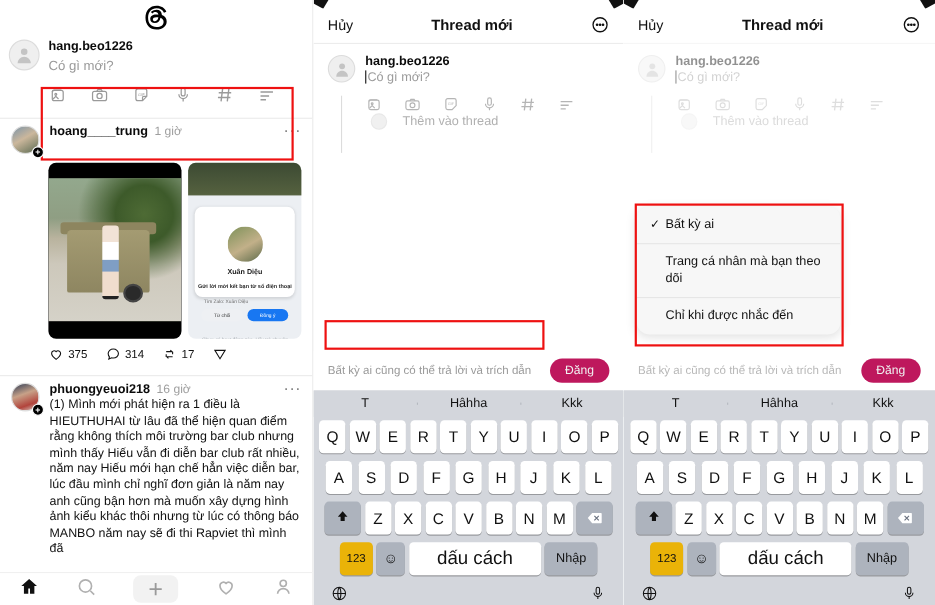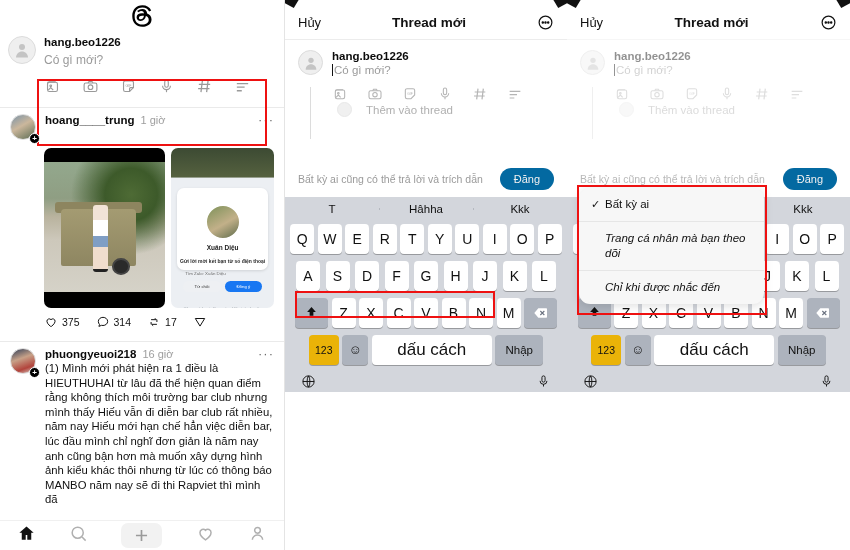--- a/index.html
+++ b/index.html
@@ -104,21 +104,21 @@
 
   .nav-bar {
     position:absolute;left:0;right:0;bottom:0;height:30px;background:#fff;
     display:flex;align-items:center;justify-content:space-around;
     border-top:1px solid #f0f0f0;
   }
   .nav-bar .navitem svg { width:19px;height:19px; }
   .nav-plus { background:#f2f2f2;border-radius:7px;padding:3px 11px;display:flex; }
 
   
-  .panel2, .panel3 { width: 282px; height:392px; position:relative; background:#fff; overflow:hidden; }
+  .panel2, .panel3 { width: 282px; height:550px; position:relative; background:#fff; overflow:hidden; }
   .panel3 { width:283px; }
   .statusnotch {
     height:6px; background:#fff; position:relative;
   }
   .statusnotch:before{
     content:"";position:absolute;left:0;top:-4px;width:16px;height:12px;background:#111;
     clip-path:polygon(0 0,100% 0,55% 100%,0 60%);
   }
   .statusnotch:after{
     content:"";position:absolute;right:0;top:-4px;width:16px;height:12px;background:#111;
@@ -145,31 +145,31 @@
   .add-thread{display:flex;align-items:center;}
   .add-thread .dot{width:15px;height:15px;border-radius:50%;background:#f0f0f0;border:1px solid #e8e8e8;margin-left:5px;}
   .add-thread span{font-size:11.5px;color:#b0b0b0;margin-left:14px;}
 
   .bottom-bar{
     position:absolute;left:0;right:0;bottom:195px;height:36px;background:#fff;
     display:flex;align-items:center;padding:0 13px;
   }
   .bb-text{font-size:10.5px;color:#9a9a9a;flex:1;}
   .bb-text.faded{color:#b8b8b8;}
-  .post-btn{background:#0369a1;color:#f0f0f0;font-size:11px;border-radius:13px;padding:5px 14px;}
+  .post-btn{background:#be185d;color:#f0f0f0;font-size:11px;border-radius:13px;padding:5px 14px;}
 
   
   .dropdown{
     position:absolute;left:12px;top:188px;width:185px;background:#f7f7f7;border-radius:11px;
     box-shadow:0 2px 10px rgba(0,0,0,.13);overflow:hidden;z-index:6;
   }
   .dd-item{padding:9px 12px;font-size:11.5px;color:#111;display:flex;align-items:flex-start;line-height:15px;}
   .dd-item + .dd-item{border-top:1px solid #e6e6e6;}
   .dd-check{width:14px;flex:0 0 auto;font-size:11px;}
-  .dd-indent{padding-left:26px;font-style:italic;}
+  .dd-indent{padding-left:26px;}
 
   .blurlayer{position:absolute;left:0;right:0;top:34px;bottom:231px;background:rgba(255,255,255,.55);z-index:4;}
 
   
   .keyboard{
     position:absolute;left:0;right:0;bottom:0;height:195px;background:#d3d6dc;
     display:flex;flex-direction:column;
   }
   .kb-suggest{height:26px;display:flex;align-items:center;background:#d3d6dc;}
   .kb-sug{flex:1;text-align:center;font-size:11.5px;color:#111;position:relative;}

